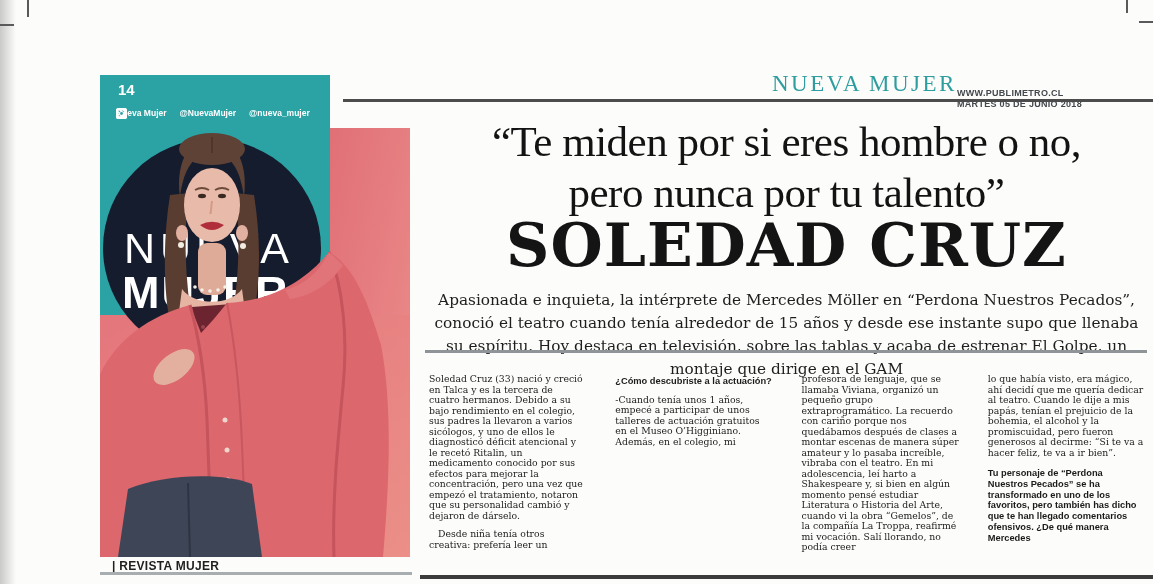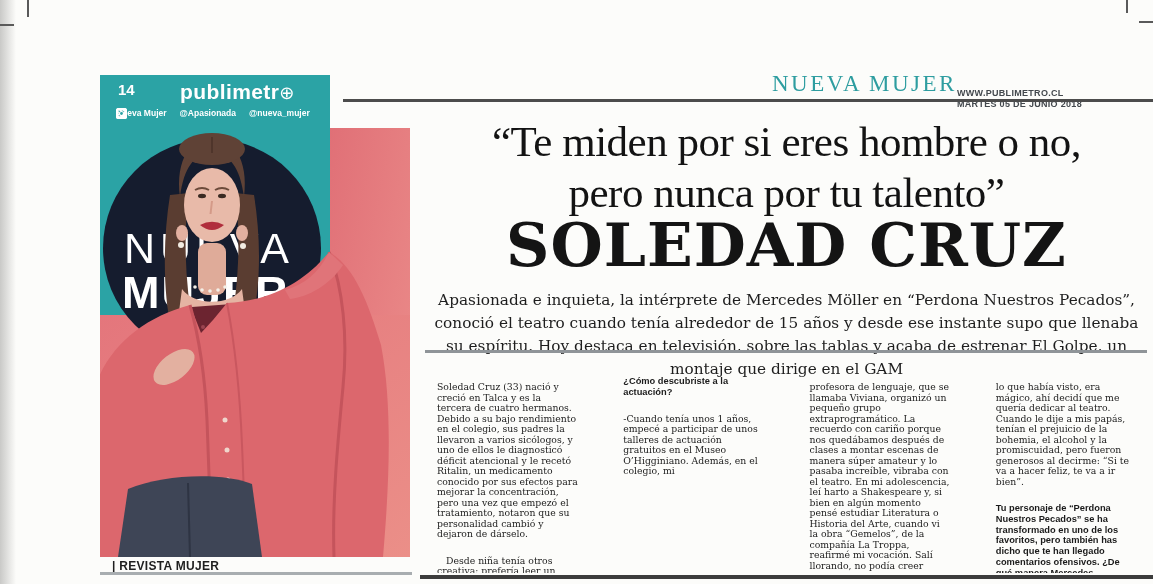--- a/index.html
+++ b/index.html
@@ -31,21 +31,21 @@
         font-family:"Liberation Serif",serif;font-size:43px;line-height:51px;
         color:#131313;letter-spacing:-.5px;}
   .headline{position:absolute;left:420px;top:213px;width:733px;text-align:center;
         font-family:"DejaVu Serif",serif;font-weight:800;font-size:60px;line-height:64px;
         color:#141414;letter-spacing:1px;}
   .lede{position:absolute;left:430px;top:289px;width:713px;text-align:center;
         font-family:"DejaVu Serif",serif;font-size:15.3px;line-height:23px;color:#1e1e1e;}
   .cols{position:absolute;left:421px;top:366px;width:732px;height:207px;overflow:hidden;
         display:grid;grid-template-columns:repeat(4,1fr);column-gap:13px;
         font-family:"DejaVu Serif",serif;font-size:9.3px;line-height:10.5px;color:#1b1b1b;}
-  .cols p{margin:16px;}
+  .cols p{margin:8px;}
   .p-indent{text-indent:9px;}
   .p-q{font-family:"Liberation Sans",sans-serif;font-weight:bold;line-height:10.8px;margin-top:10px !important;}
   .gap-top{margin-top:10px !important;}
 </style>
 </head>
 <body>
 
 <div class="page">
 
   <div class="edge-shade"></div>
@@ -122,35 +122,34 @@
           <circle cx="118" cy="215" r="1.8" fill="#f4efe7"></circle>
         <circle cx="125" cy="212" r="1.8" fill="#f4efe7"></circle>
 
         <path d="M 18,482 L 28,414 C 64,399 122,397 152,409 L 162,482 Z" fill="#3e4556"></path>
         <path d="M 88,408 L 90,482" stroke="#2e3443" stroke-width="2"></path>
       </g>
     </svg>
 
     <div class="cover-head">
       <div class="pagenum">14</div>
-      <div class="brand"><span>publimetr</span><span class="globe">⊕</span></div>
       <div class="social">
         <div class="soc">
           <svg width="11" height="11" viewBox="0 0 11 11">
             <rect width="11" height="11" rx="2.5" fill="#ffffff"></rect>
             <text x="3.2" y="9" font-family="Liberation Serif,serif" font-size="9" font-weight="bold" fill="#2ba3a5">f</text>
           </svg>
           <span>Nueva Mujer</span>
         </div>
         <div class="soc">
           <svg width="11" height="11" viewBox="0 0 11 11">
             <rect width="11" height="11" rx="2.5" fill="#ffffff"></rect>
             <path d="M2.2 7.8 C3.5 8.4 6 8.4 7 6.5 C7.8 5 7.6 3.8 7.6 3.8 L8.6 2.9 L7.4 3.1 C6.8 2.3 5.6 2.4 5.2 3.4 C4.2 3.3 3.4 2.8 2.8 2.2 C2.4 3.4 2.8 4.4 3.6 5 C3.2 5 2.8 4.9 2.5 4.7 C2.6 5.8 3.4 6.4 4.2 6.6 C3.6 7.1 2.8 7.4 2.2 7.8 Z" fill="#2ba3a5"></path>
           </svg>
-          <span>@Apasionada</span>
+          <span>@NuevaMujer</span>
         </div>
         <div class="soc">
           <svg width="11" height="11" viewBox="0 0 11 11">
             <rect x="0.7" y="0.7" width="9.6" height="9.6" rx="2.6" fill="none" stroke="#ffffff" stroke-width="1.3"></rect>
             <circle cx="5.5" cy="5.5" r="2" fill="none" stroke="#ffffff" stroke-width="1.1"></circle>
             <circle cx="8.2" cy="2.8" r="0.7" fill="#ffffff"></circle>
           </svg>
           <span>@nueva_mujer</span>
         </div>
       </div>

